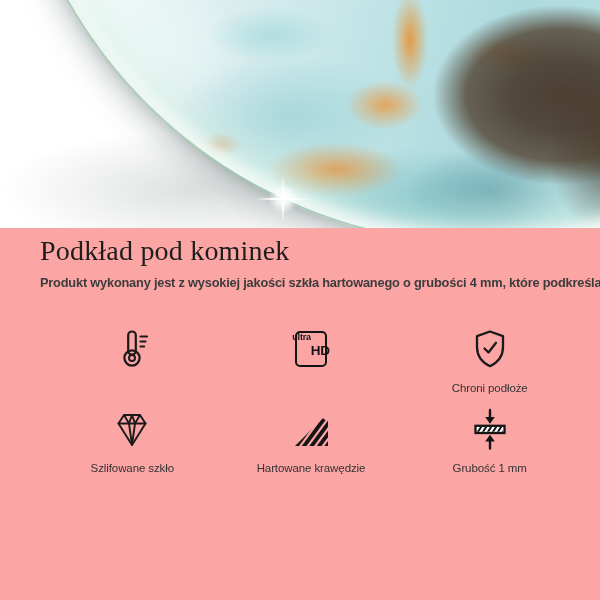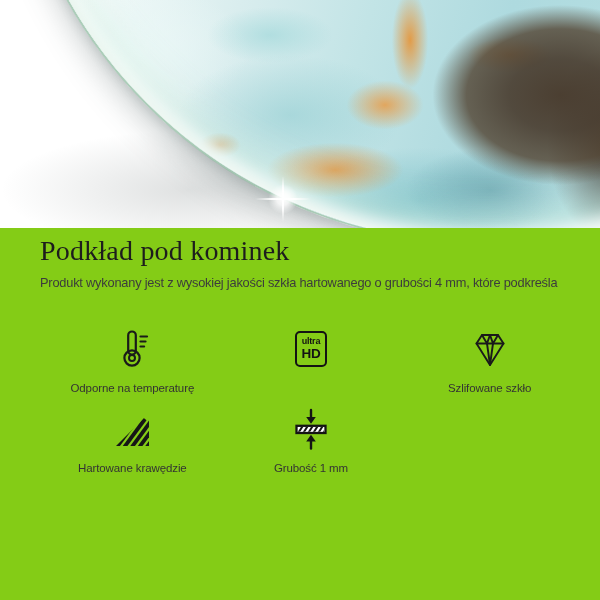--- a/index.html
+++ b/index.html
@@ -1,21 +1,21 @@
 <!DOCTYPE html>
 <html><head>
 <meta charset="utf-8">
 <style>
   html,body{margin:0;padding:0;}
   body{
     width:600px;height:600px;overflow:hidden;background:#ffffff;
     font-family:"Liberation Sans","DejaVu Sans",sans-serif;
     -webkit-font-smoothing:antialiased;
   }
-  .page{position:relative;width:600px;height:600px;background:#84cc16;}
+  .page{position:relative;width:600px;height:600px;background:#fca5a5;}
 
   
   .hero{position:relative;width:600px;height:228px;overflow:hidden;background:#fff;}
   .floor-shadow{
     position:absolute;left:-80px;top:105px;width:540px;height:170px;
     background:radial-gradient(ellipse 50% 50% at 50% 50%, rgba(95,105,105,.20), rgba(95,105,105,0) 70%);
   }
   .floor-shadow2{
     position:absolute;left:300px;top:160px;width:360px;height:120px;
     background:radial-gradient(ellipse 50% 50% at 50% 50%, rgba(95,105,105,.14), rgba(95,105,105,0) 70%);
@@ -65,45 +65,45 @@
   }
 
   
   .content{padding:0 18px 0 40px;}
   .title{
     margin:6px 0 0 0;
     font-family:"Liberation Serif","DejaVu Serif",serif;
     font-weight:400;color:#1d1d1d;
     font-size:28px;line-height:34px;letter-spacing:.2px;
   }
-  .intro{margin-top:4px;color:#3c3c3c;}
+  .intro{margin-top:4px;color:#3c3c3c;font-weight:bold;}
   .intro .line{
     white-space:nowrap;font-size:12.8px;line-height:21.5px;letter-spacing:-.2px;
   }
 
   
   .features{
     margin:34px 3px 0 3px;
     display:grid;grid-template-columns:repeat(3,1fr);row-gap:13px;
   }
   .feature{display:flex;flex-direction:column;align-items:center;}
   .icon-wrap{height:42px;display:flex;align-items:center;justify-content:center;}
   .feature .label{
     margin-top:11px;font-size:11.5px;line-height:14px;color:#333;letter-spacing:-.1px;
     white-space:nowrap;
   }
   .icon-svg{display:block;}
 
   
   .uhd-box{
     box-sizing:border-box;width:32px;height:36px;border:2.6px solid #131313;border-radius:5px;
-    display:flex;flex-direction:column;align-items:center;justify-content:center;color:#131313;
+    display:flex;flex-direction:row;align-items:flex-start;justify-content:center;color:#131313;
   }
   .uhd-top{font-size:9px;font-weight:700;line-height:9px;letter-spacing:-.2px;}
-  .uhd-bottom{font-size:13.5px;font-weight:800;line-height:13px;margin-top:1px;letter-spacing:-.3px;}
+  .uhd-bottom{font-size:13.5px;font-weight:800;line-height:13px;margin-top:11px;letter-spacing:-.3px;}
 </style>
 </head>
 <body>
 
 <div class="page">
 
   <div class="hero">
     <div class="floor-shadow"></div>
     <div class="floor-shadow2"></div>
     <div class="disc">
@@ -131,32 +131,40 @@
         <div class="icon-wrap">
           <svg class="icon-svg" width="44" height="44" viewBox="0 0 44 44" fill="none" stroke="#1a1a1a" stroke-width="2.2" stroke-linecap="round">
             <rect x="18.2" y="4.5" width="7.6" height="23" rx="3.8"></rect>
             <circle cx="22" cy="31" r="7.6"></circle>
             <circle cx="22" cy="31" r="3" stroke-width="2"></circle>
             <path d="M30.5 9.5h6.5"></path>
             <path d="M30.5 14.5h5"></path>
             <path d="M30.5 19.5h3.6"></path>
           </svg>
         </div>
-        <div class="label">Odporne na temperaturę</div>
       </div>
 
       <div class="feature">
         <div class="icon-wrap">
           <div class="uhd-box">
             <div class="uhd-top">ultra</div>
             <div class="uhd-bottom">HD</div>
           </div>
         </div>
       </div>
 
+      <div class="feature">
+        <div class="icon-wrap">
+          <svg class="icon-svg" width="44" height="44" viewBox="0 0 44 44" fill="none" stroke="#1a1a1a" stroke-width="2.3" stroke-linecap="round" stroke-linejoin="round">
+            <path d="M22 4.5 L35 9.2 V20 C35 29.5 29.5 35.6 22 39.2 C14.5 35.6 9 29.5 9 20 V9.2 Z"></path>
+            <path d="M16.5 21.5 L20.5 25.5 L28 15.8"></path>
+          </svg>
+        </div>
+        <div class="label">Chroni podłoże</div>
+      </div>
 
       <div class="feature">
         <div class="icon-wrap">
           <svg class="icon-svg" width="44" height="44" viewBox="0 0 44 44" fill="none" stroke="#1a1a1a" stroke-width="1.9" stroke-linecap="round" stroke-linejoin="round">
             <path d="M8.5 16.5 L14 8 H30 L35.5 16.5 L22 38 Z"></path>
             <path d="M8.5 16.5 H35.5"></path>
             <path d="M14 8 L19 16.5 L22 8 L25 16.5 L30 8"></path>
             <path d="M19 16.5 L22 38 L25 16.5"></path>
           </svg>
         </div>

